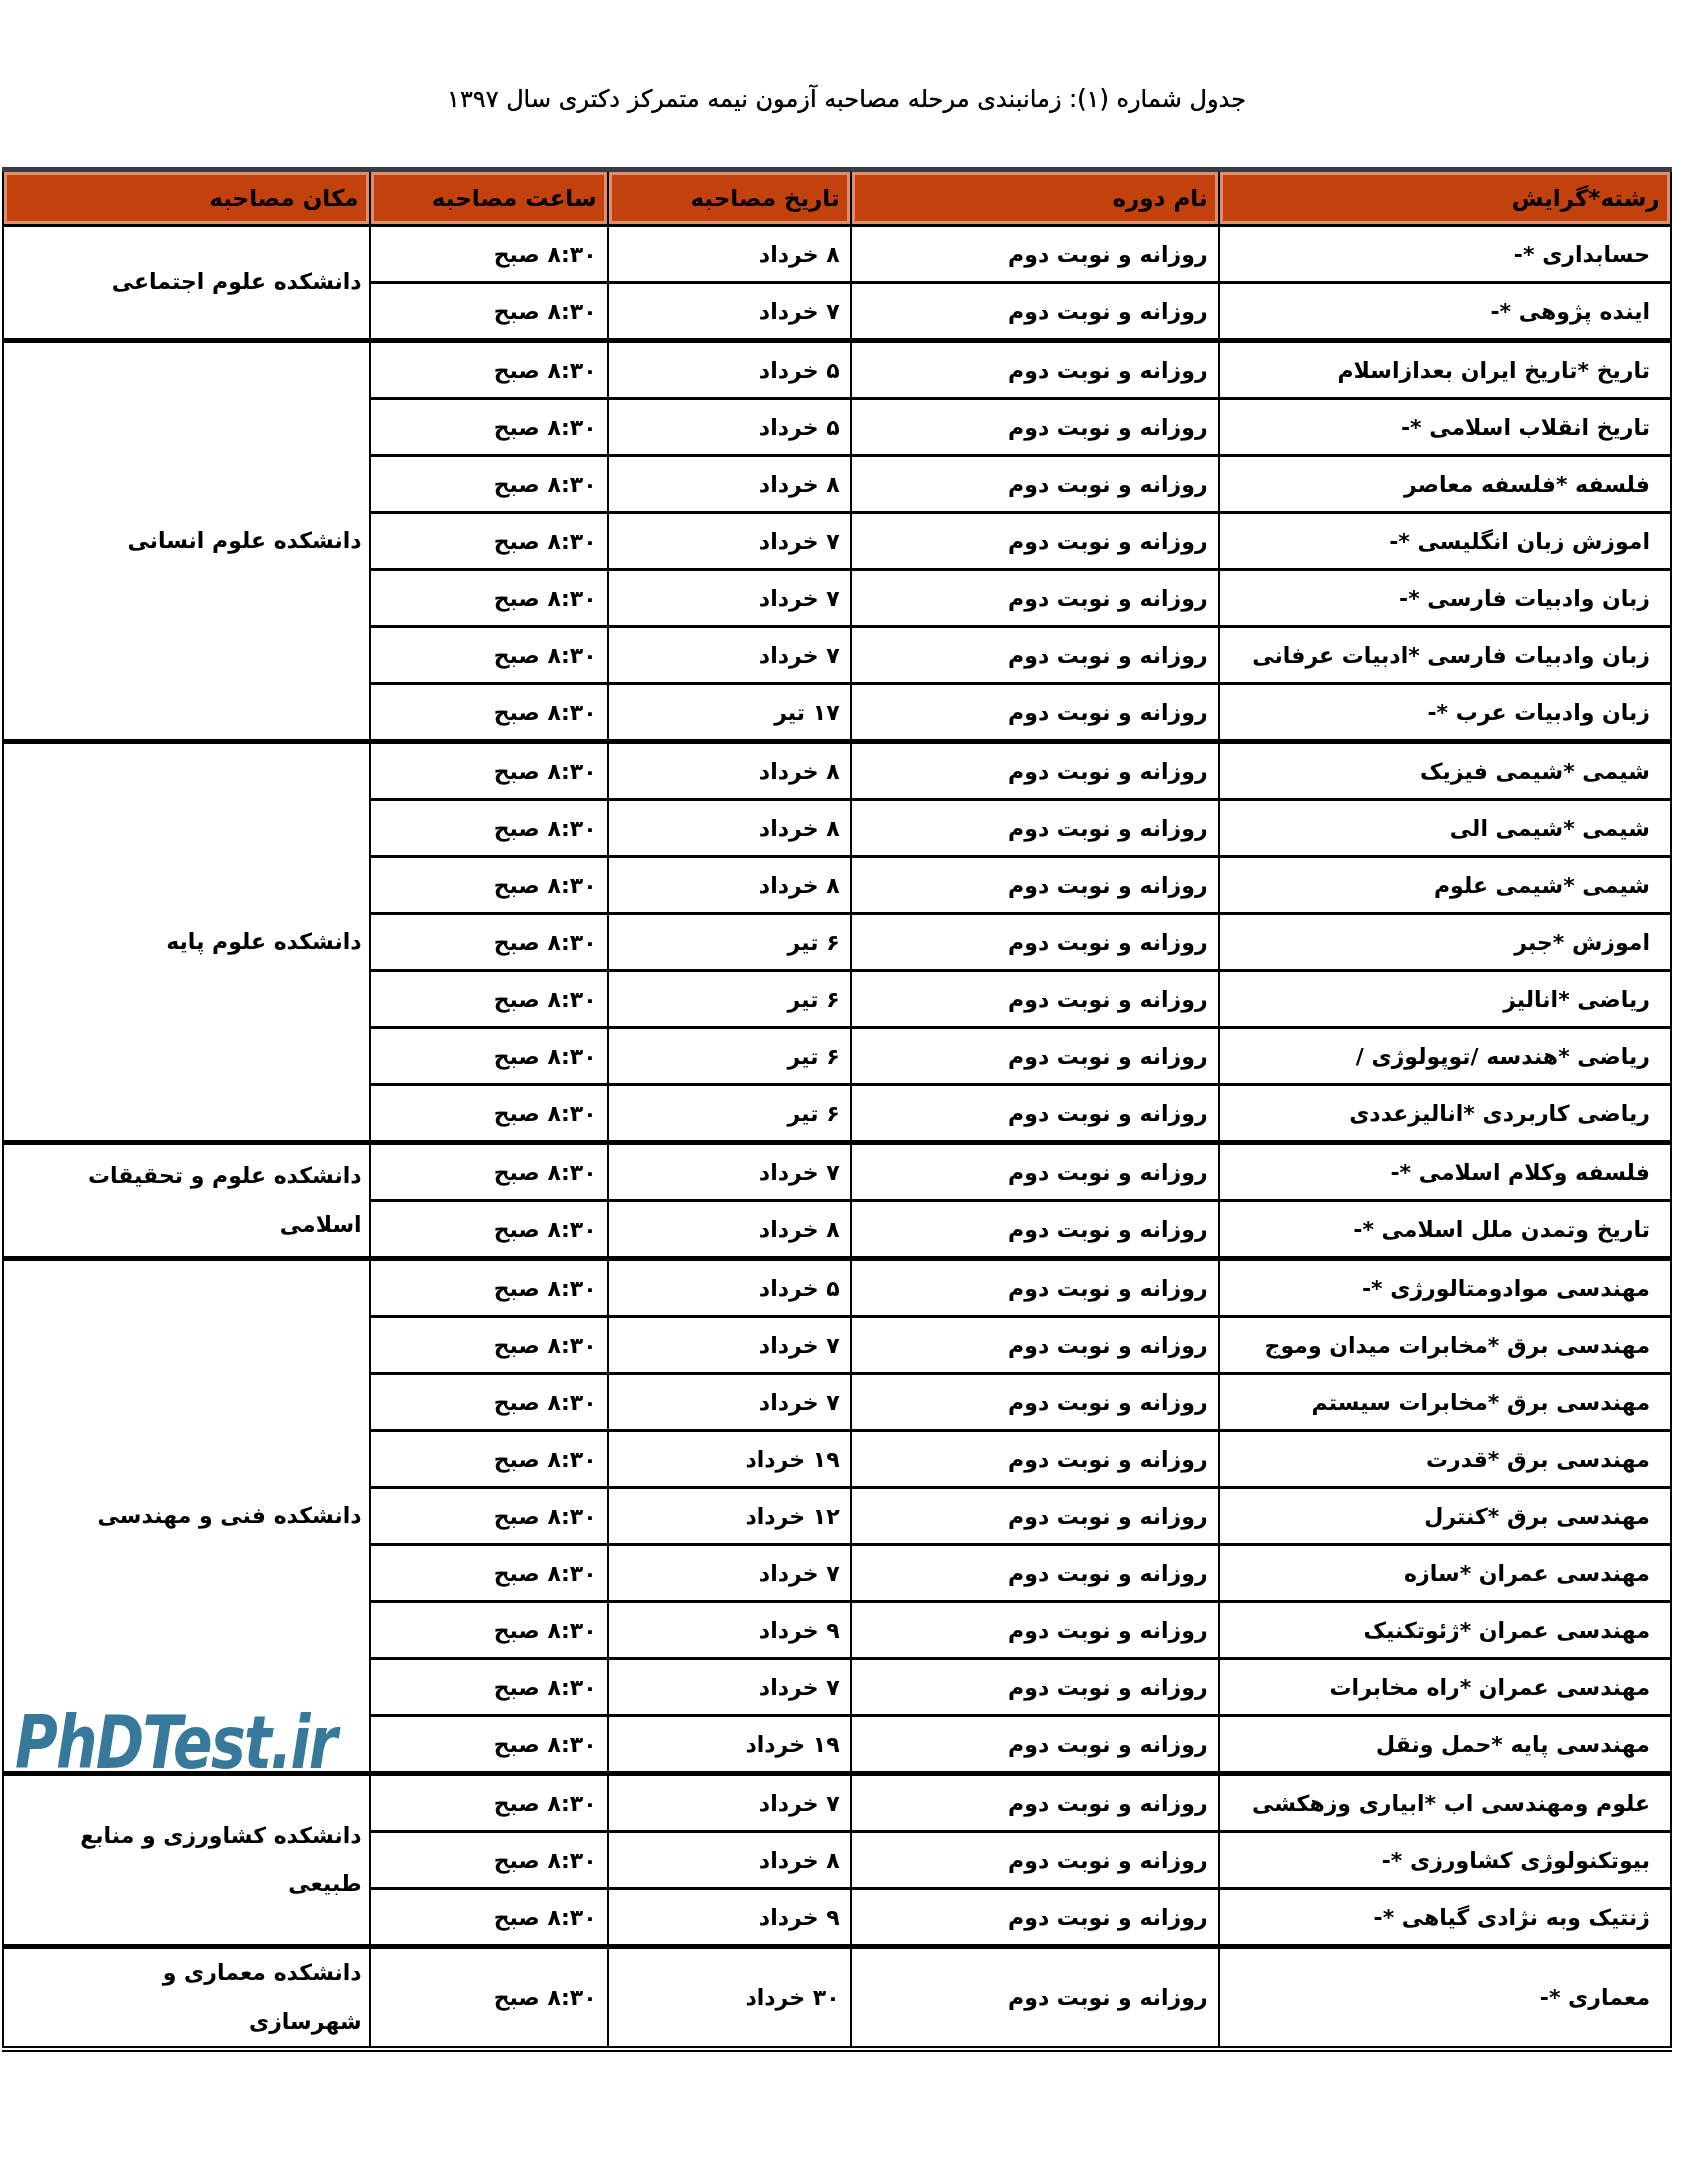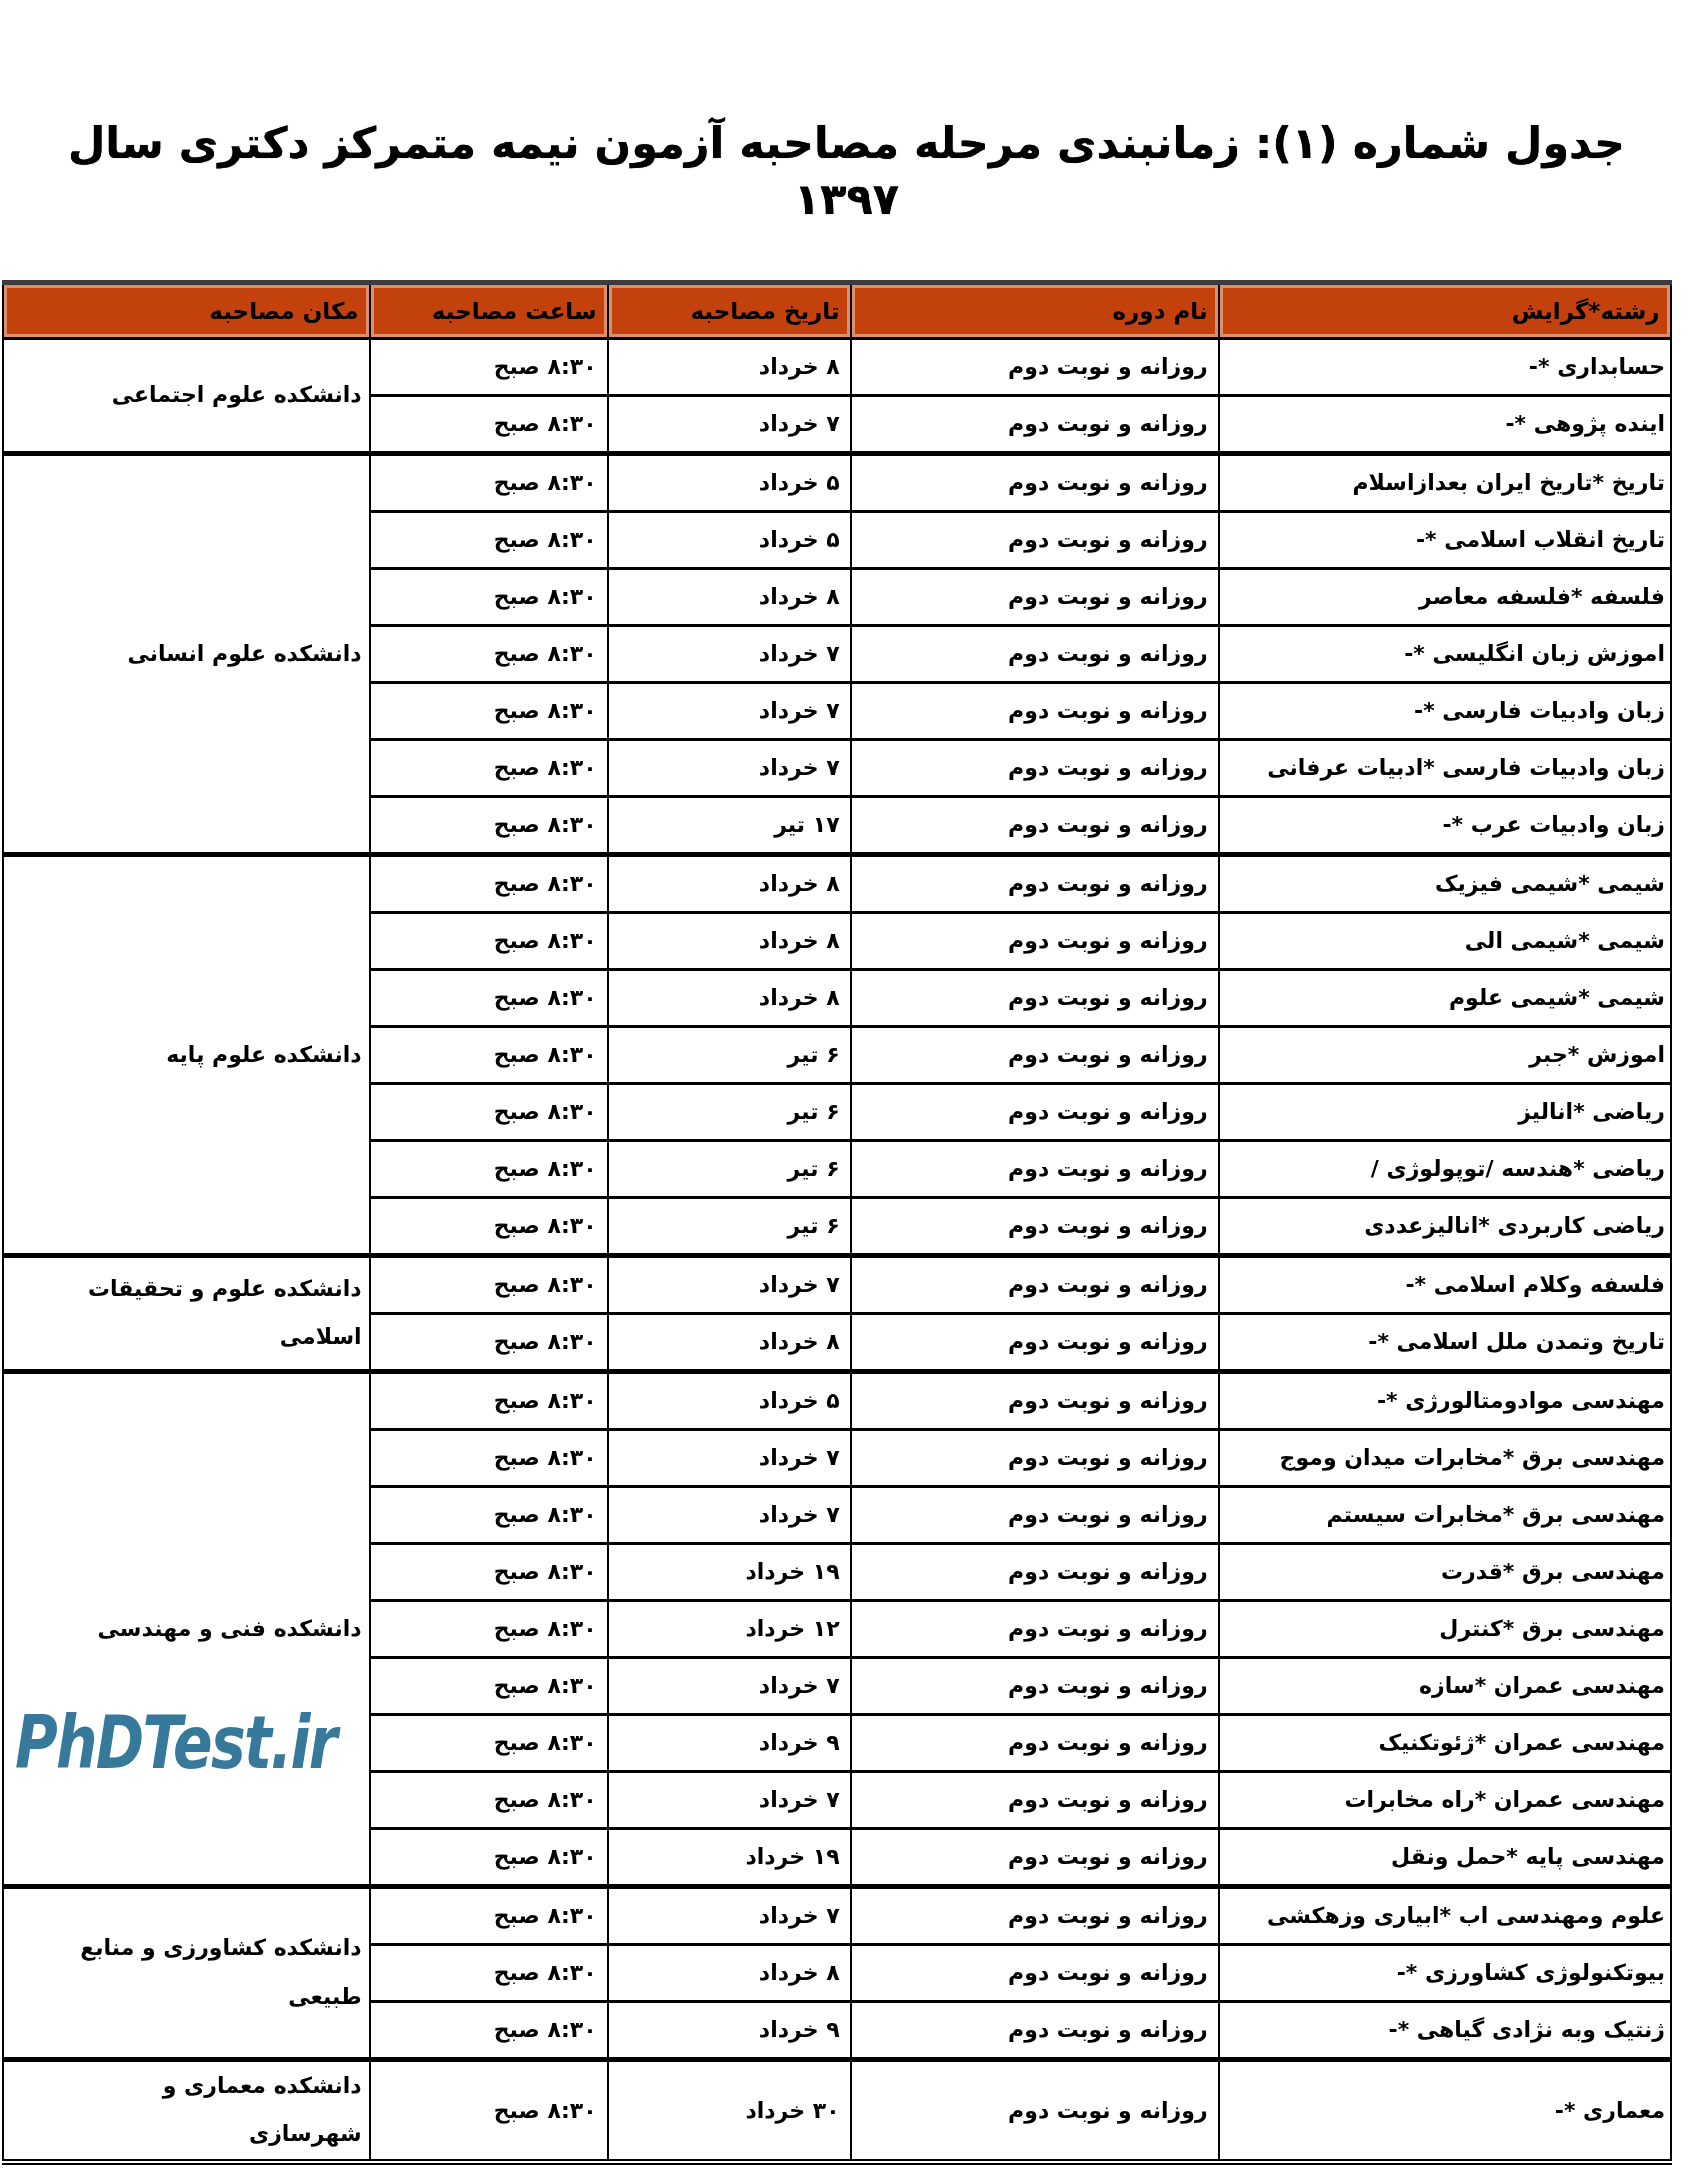--- a/index.html
+++ b/index.html
@@ -7,24 +7,24 @@
     width: 1693px;
     height: 2183px;
     background: #ffffff;
     overflow: hidden;
     position: relative;
     direction: rtl;
     font-family: "DejaVu Sans", sans-serif;
     color: #000;
   }
   .page-title {
-    margin: 116px 22px 0 22px;
+    margin: 84px 22px 0 22px;
     text-align: center;
-    font-size: 43px;
-    font-weight: bold;
+    font-size: 24px;
+    font-weight: normal;
     line-height: 1.3;
     text-shadow: 0 0 0.7px #000;
   }
   table.schedule {
     margin: 52px 21px 0 5.2px;
     width: 1667px;
     border-collapse: collapse;
     table-layout: fixed;
     border-left: 2.2px solid #000;
     border-right: 2.2px solid #000;
@@ -48,21 +48,21 @@
     height: 52px;
     background: #c2410c;
     font-size: 23px;
     border-bottom-width: 3px;
     box-shadow: inset 0 0 0 3px rgba(255,240,225,0.45);
   }
   tbody td {
     height: 54px;
     font-size: 22px;
   }
-  tbody td.field { padding-right: 5px; }
+  tbody td.field { padding-right: 20px; }
   tbody tr td { border-top-width: 3px; }
   tbody tr.section-start td { border-top-width: 5.2px; }
   td.location {
     line-height: 2.2;
     padding-right: 7.4px;
     padding-left: 39px;
   }
   .watermark {
     position: absolute;
     left: 15px;

